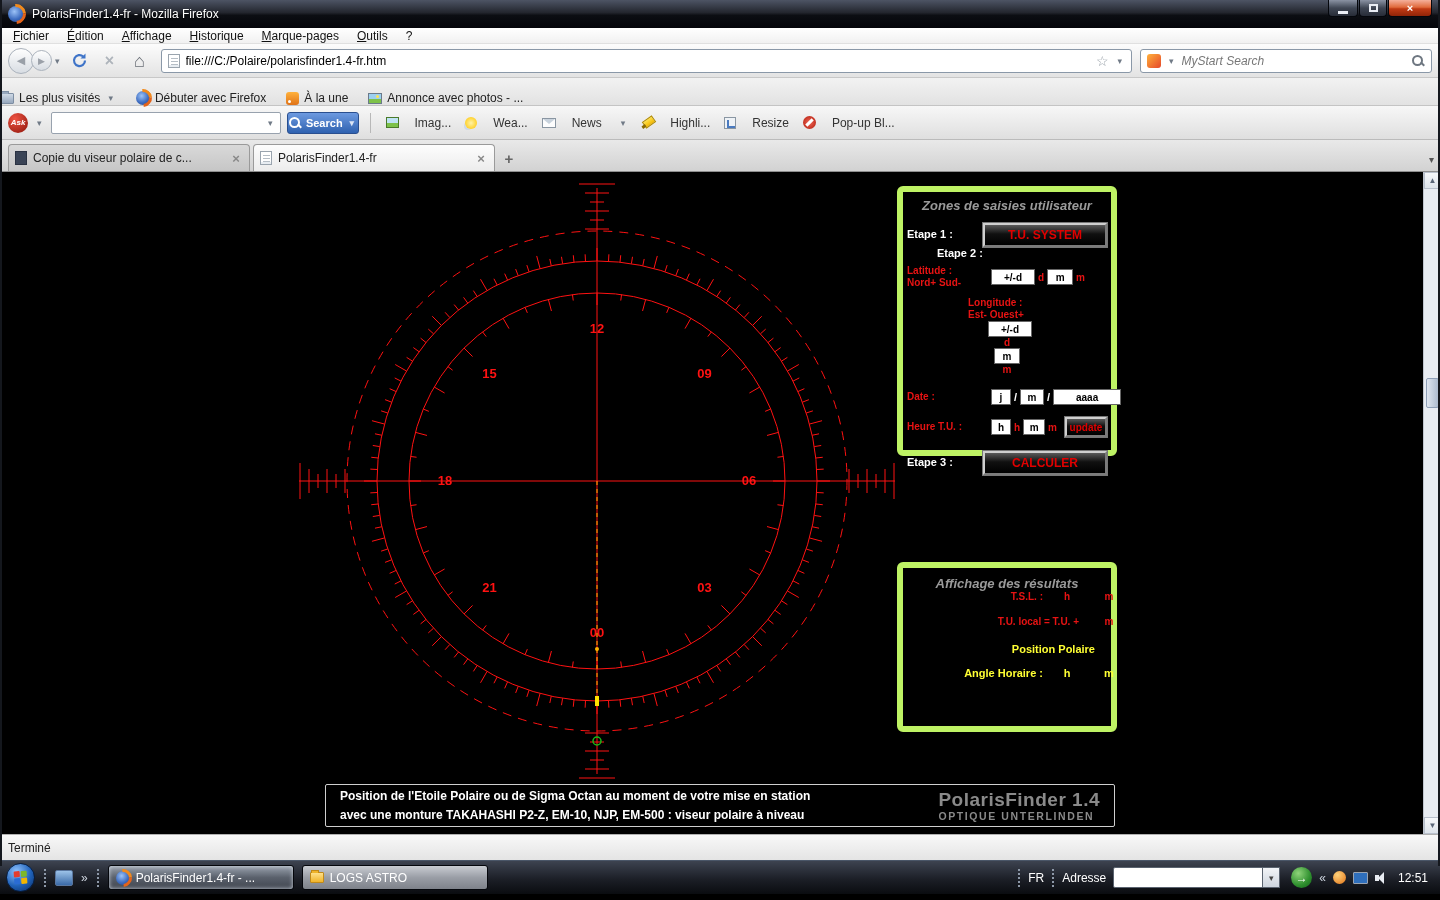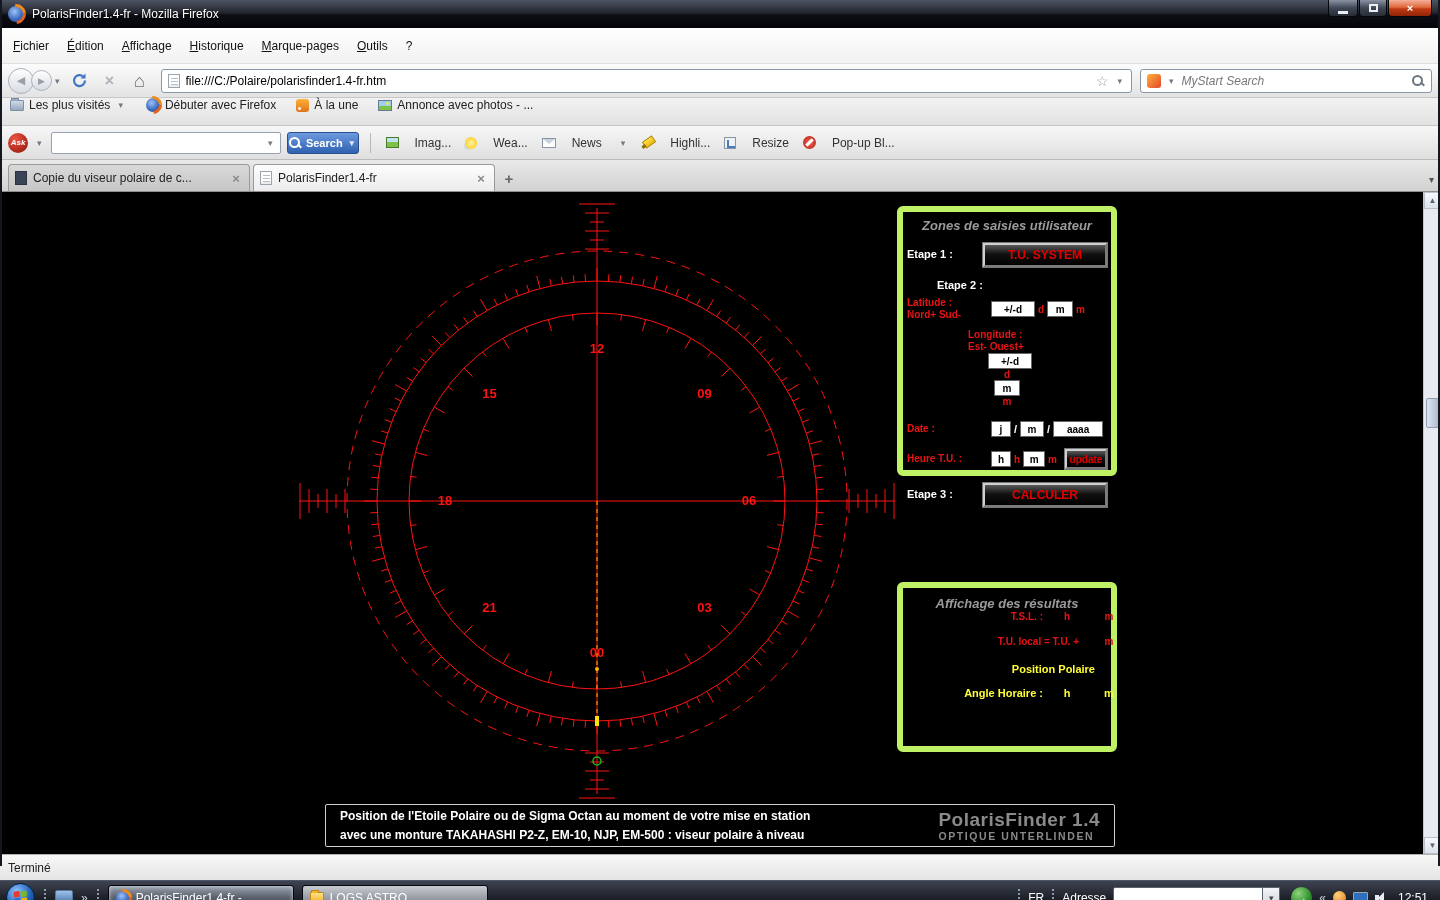--- a/index.html
+++ b/index.html
@@ -12,21 +12,21 @@
   .ff-icon{position:relative;width:16px;height:16px;border-radius:50%;background:radial-gradient(circle at 40% 35%,#9cc2f7 0%,#3d6cc0 55%,#1c3f85 100%);flex:none;}
   .ff-icon::after{content:'';position:absolute;inset:-2px;border-radius:50%;border-top:3px solid #f08a1d;border-right:3px solid #e3631a;border-left:3px solid transparent;border-bottom:3px solid transparent;transform:rotate(40deg);}
   .win-btns{position:absolute;top:0;right:8px;display:flex;gap:1px;}
   .wbtn{height:17px;border:1px solid #05070c;border-top:none;border-radius:0 0 4px 4px;display:flex;align-items:center;justify-content:center;background:linear-gradient(#8a92a3,#3f4654 50%,#272c37);cursor:default;}
   .wbtn.min{width:30px}.wbtn.max{width:28px}
   .wbtn.close{width:44px;background:linear-gradient(#f5b09b,#e06a3c 45%,#c03a14 55%,#8f2408);color:#fff;font-size:11px;font-weight:bold;}
   .min-bar{width:10px;height:3px;background:#e9edf4;margin-top:8px;}
   .max-box{width:9px;height:8px;border:2px solid #e9edf4;}
 
   
-  .menubar{height:36px;background:linear-gradient(#ffffff,#f1f1f1);display:flex;align-items:center;padding-left:4px;border-bottom:1px solid #e0e0e0;}
+  .menubar{height:16px;background:linear-gradient(#ffffff,#f1f1f1);display:flex;align-items:center;padding-left:4px;border-bottom:1px solid #e0e0e0;}
   .menu-item{display:inline-block;font-size:12px;color:#111;padding:2px 9px;}
   .menu-item::first-letter{text-decoration:underline;}
 
   
   .navbar{height:34px;background:linear-gradient(#fcfcfc,#e3e3e3);display:flex;align-items:center;padding:0 8px;border-bottom:1px solid #c8c8c8;}
   .navgroup{display:flex;align-items:center;}
   .circle-btn{width:26px;height:26px;border-radius:50%;border:1px solid #aab2bc;background:linear-gradient(#fefefe,#d8dde3);display:flex;align-items:center;justify-content:center;color:#9aa0a8;font-size:11px;}
   .circle-btn.small{width:21px;height:21px;margin-left:-3px;font-size:9px;}
   .caret{font-size:9px;color:#707a86;margin:0 3px;}
   .toolbtn{width:26px;height:26px;display:flex;align-items:center;justify-content:center;margin-left:4px;border-radius:3px;}
@@ -40,21 +40,21 @@
   .searchbox{width:292px;height:24px;background:#fff;border:1px solid #8a98a8;border-radius:3px;display:flex;align-items:center;padding:0 6px;gap:5px;}
   .engine-icon{width:14px;height:14px;border-radius:3px;background:linear-gradient(135deg,#ffb13b,#e5462a);flex:none;}
   .search-input{border:none;outline:none;flex:1;font-size:12px;font-style:italic;color:#777;background:transparent;min-width:0;}
   .magnifier{position:relative;width:14px;height:14px;flex:none;}
   .magnifier::before{content:'';position:absolute;left:1px;top:1px;width:7px;height:7px;border:2px solid #6e7781;border-radius:50%;}
   .magnifier::after{content:'';position:absolute;left:9px;top:9px;width:5px;height:2px;background:#6e7781;transform:rotate(45deg);}
   .magnifier.white::before{border-color:#fff;}
   .magnifier.white::after{background:#fff;}
 
   
-  .bookmarksbar{height:28px;background:linear-gradient(#f2f2f2,#e2e2e2);display:flex;align-items:flex-start;padding:0 10px;gap:20px;border-bottom:1px solid #c4c4c4;}
+  .bookmarksbar{height:28px;background:linear-gradient(#f2f2f2,#e2e2e2);display:flex;align-items:flex-end;padding:0 0;gap:20px;border-bottom:1px solid #c4c4c4;}
   .bm-item{display:flex;align-items:center;gap:5px;font-size:12px;color:#222;}
   .folder-icon{width:14px;height:11px;background:linear-gradient(#cfd9e6,#97a8bd);border:1px solid #7d8ea3;border-radius:1px;position:relative;flex:none;}
   .folder-icon::before{content:'';position:absolute;top:-3px;left:0;width:6px;height:2px;background:#97a8bd;border:1px solid #7d8ea3;border-bottom:none;}
   .folder-icon.yellow{background:linear-gradient(#ffe08a,#f0b429);border-color:#c28a18;}
   .folder-icon.yellow::before{background:#f0b429;border-color:#c28a18;}
   .ffmini{width:14px;height:14px;}
   .rss-icon{width:13px;height:13px;border-radius:3px;background:linear-gradient(#ffb13b,#e07318);position:relative;flex:none;}
   .rss-icon::before{content:'';position:absolute;left:2px;bottom:2px;width:3px;height:3px;border-radius:50%;background:#fff;}
   .photo-icon{width:14px;height:11px;border:1px solid #6a7a8a;background:linear-gradient(#9cd0f0 55%,#7ec24a 55%);position:relative;flex:none;}
   .photo-icon::before{content:'';position:absolute;right:2px;top:1px;width:3px;height:3px;border-radius:50%;background:#ffe34d;}
@@ -97,21 +97,21 @@
   .panel-title{text-align:center;color:#9a9a9a;font-style:italic;font-weight:bold;font-size:13px;}
   .prow{display:flex;align-items:center;}
   .wlabel{color:#fff;font-weight:bold;font-size:11px;}
   .rlabel{color:#e81313;font-weight:bold;font-size:10px;}
   .ylabel{color:#ffff33;font-weight:bold;font-size:11px;}
   .lab-col{width:78px;text-align:left;line-height:1.2;flex:none;}
   .dark-btn{background:linear-gradient(#5a5a5a,#101010 45%,#000);border:2px outset #cfcfcf;box-shadow:0 0 0 1px #777;color:#e00000;font-weight:bold;cursor:pointer;}
   .dark-btn.big{width:128px;height:24px;font-size:12px;margin-left:6px;}
   .dark-btn.small{width:54px;height:20px;font-size:10px;margin-left:5px;}
   .pinput{height:16px;border:1px solid #666;background:#fff;color:#000;font-weight:bold;font-size:10px;text-align:center;padding:0;}
-  .w44{width:44px}.w26{width:26px}.w20{width:20px}.w24{width:24px}.w46{width:50px}.w22{width:22px}
+  .w44{width:44px}.w26{width:26px}.w20{width:20px}.w24{width:24px}.w46{width:68px}.w22{width:22px}
   .unit{color:#e81313;font-weight:bold;font-size:10px;margin:0 3px;}
   .wsep{color:#fff;font-weight:bold;font-size:11px;margin:0 3px;}
 
   .res-grid{display:grid;grid-template-columns:140px 40px 44px;align-items:center;}
   .res-grid .c2{text-align:center;}
   .res-grid .c3{text-align:center;}
   .r-right{text-align:right;padding-right:4px;}
 
   .footer-box{position:absolute;left:325px;top:612px;width:790px;height:43px;border:1px solid #cfcfcf;border-radius:2px;background:#000;display:flex;align-items:center;padding:0 14px;}
   .footer-text{color:#fff;font-size:12px;font-weight:bold;line-height:1.55;}
@@ -510,21 +510,21 @@
         <circle cx="597" cy="477" r="2" fill="#ffb400"></circle>
         <circle cx="597" cy="569" r="4" fill="none" stroke="#18b818" stroke-width="1.5"></circle>
       </svg>
 
     <div class="panel" style="left:897px;top:14px;width:220px;height:270px;">
       <div class="panel-title">Zones de saisies utilisateur</div>
       <div class="prow" style="margin-top:10px;">
         <span class="wlabel lab-col" style="width:70px">Etape 1 :</span>
         <button class="dark-btn big">T.U. SYSTEM</button>
       </div>
-      <div class="prow" style="margin-top:12px;">
+      <div class="prow" style="margin-top:0;">
         <span class="wlabel" style="margin-left:30px">Etape 2 :</span>
       </div>
       <div class="prow" style="margin-top:6px;">
         <span class="rlabel lab-col">
           <span>Latitude :</span><br>
           <span>Nord+ Sud-</span>
         </span>
         <input class="pinput w44" style="margin-left: 6px;" value="+/-d">
         <span class="unit">d</span>
         <input class="pinput w26" value="m" style="">

